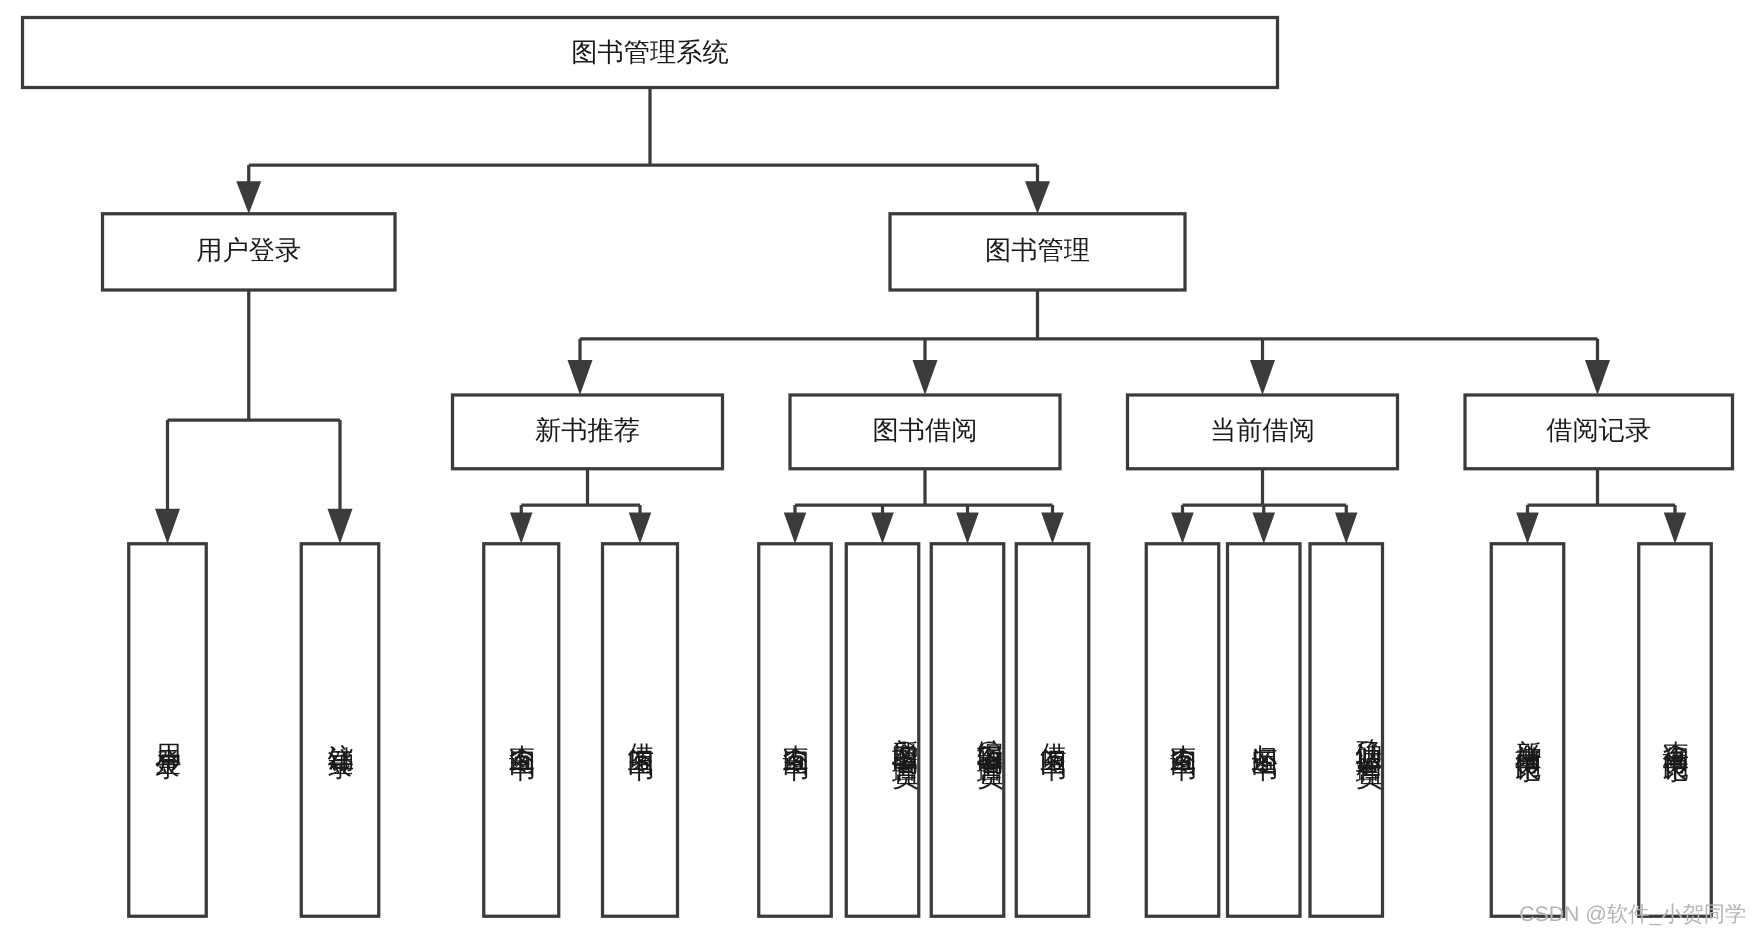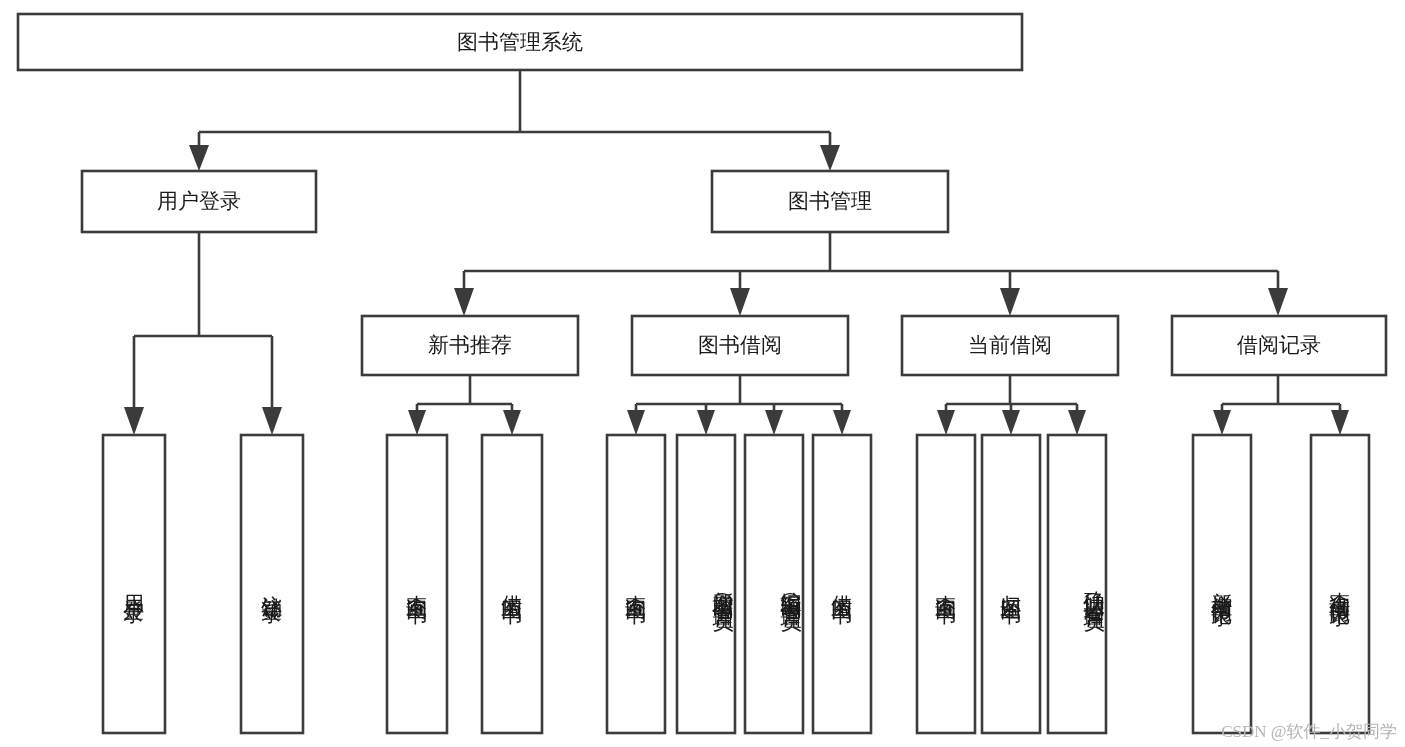--- a/index.html
+++ b/index.html
@@ -68,21 +68,21 @@
   }
   .vlabel.top {
     display: flex;
     align-items: flex-start;
     justify-content: center;
   }
   .watermark {
     position: absolute;
     right: 8px;
     bottom: 4px;
-    font-family: Liberation Serif, serif;
+    font-family: Liberation Sans, sans-serif;
     font-size: 17px;
     color: #b4b4b4;
     white-space: nowrap;
     user-select: none;
   }
 </style>
 </head>
 <body>
 
 <div id="diagram-root">

